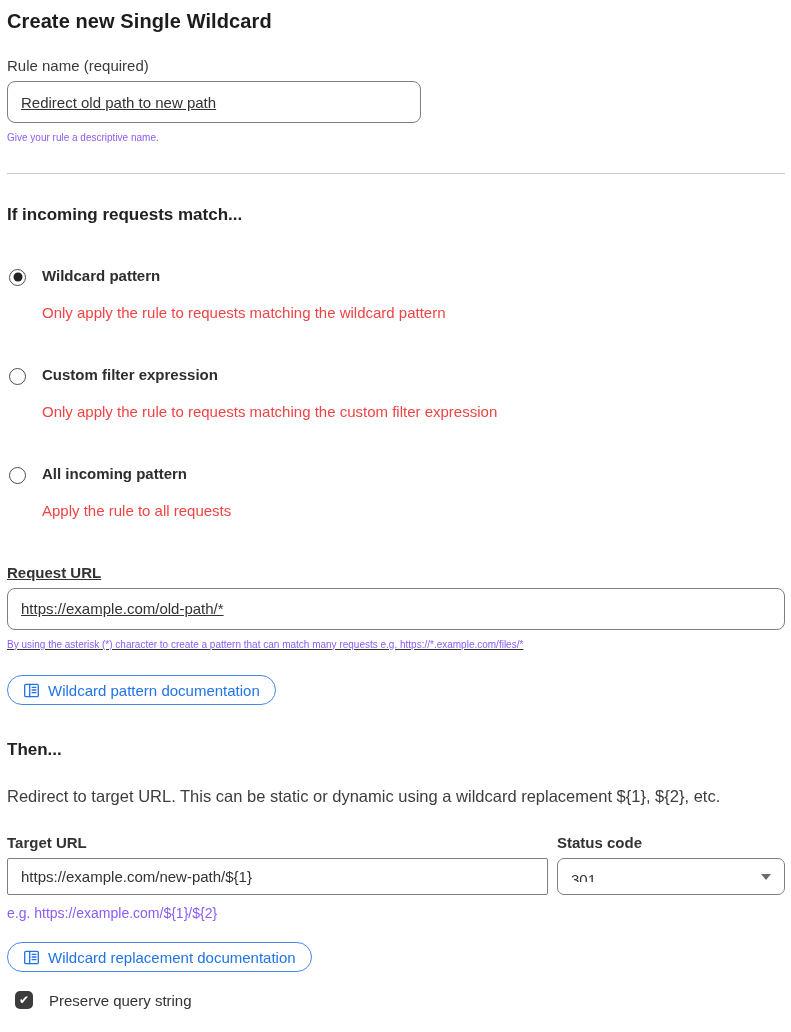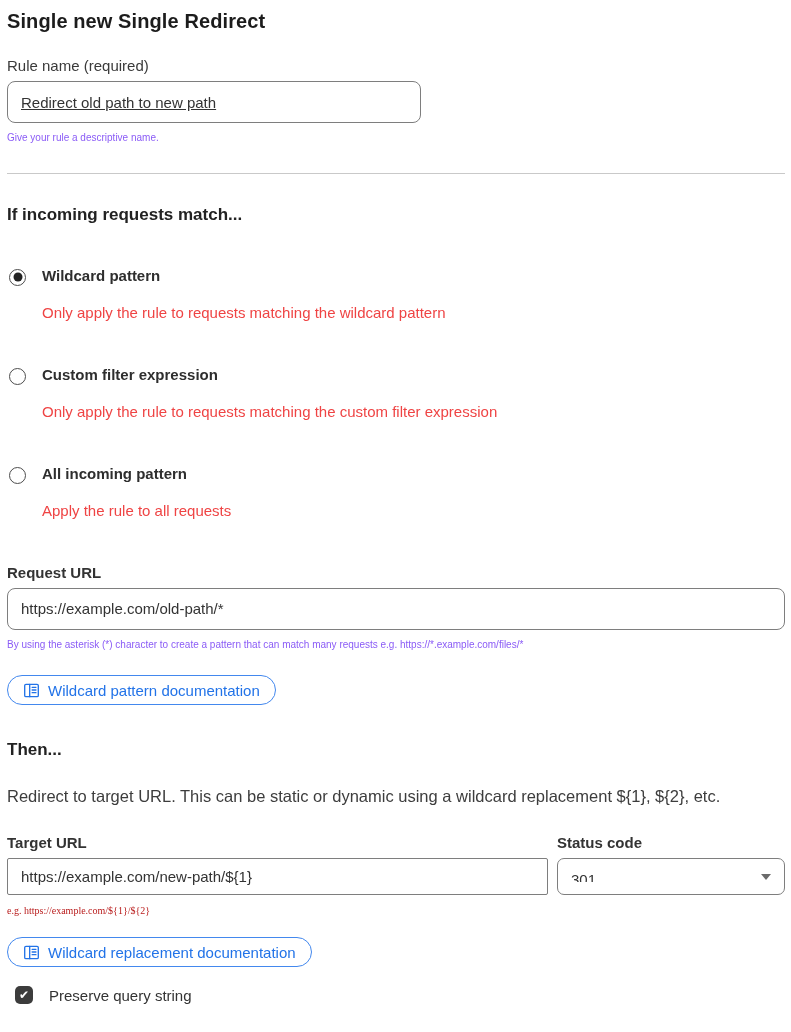--- a/index.html
+++ b/index.html
@@ -136,21 +136,21 @@
   }
   .select-caret {
     position: absolute;
     right: 14px; top: 16px;
     width: 0; height: 0;
     border-left: 5px solid transparent;
     border-right: 5px solid transparent;
     border-top: 6px solid #6b6b6b;
     pointer-events: none;
   }
-  .eg-text { margin-top: 10px; color: #b91c1c; font-size: 10px; font-family: Liberation Serif, serif; }
+  .eg-text { margin-top: 10px; color: #8b5cf6; font-size: 14px; }
   .checkbox-row {
     display: flex;
     align-items: center;
     margin-top: 19px;
     cursor: pointer;
   }
   .checkbox-row input[type="checkbox"] {
     appearance: none;
     -webkit-appearance: none;
     width: 18px; height: 18px;
@@ -171,21 +171,21 @@
     font-size: 12px;
     font-family: "DejaVu Sans", sans-serif;
   }
   .checkbox-label { margin-left: 16px; color: #333; }
 </style>
 </head>
 <body>
 
 
 
-<h1 class="page-title">Single new Single Redirect</h1>
+<h1 class="page-title">Create new Single Wildcard</h1>
 
 <div>
   <label class="field-label">Rule name (required)</label>
   <input class="text-input rule-name-input" type="text" value="Redirect old path to new path" style="">
   <div class="help-text">Give your rule a descriptive name.</div>
 </div>
 
 <hr class="divider">
 
 <h2 class="section-heading">If incoming requests match...</h2>
@@ -209,21 +209,21 @@
 
   <label class="radio-option">
     <input type="radio" name="match-type" style="">
     <span class="radio-texts">
       <span class="radio-label" style="display:block">All incoming pattern</span>
       <span class="radio-desc" style="display:block">Apply the rule to all requests</span>
     </span>
   </label>
 </div>
 
-<div class="url-block" style="margin-top:9px;">
+<div class="url-block" style="margin-top:9px;text-decoration:underline;">
   <label class="field-label semibold">Request URL</label>
   <input class="text-input" type="text" value="https://example.com/old-path/*" style="">
   <div class="help-text" style="max-width:660px;">By using the asterisk (*) character to create a pattern that can match many requests e.g. https://*.example.com/files/*</div>
 
   <button class="doc-button">
     <svg width="17" height="17" viewBox="0 0 16 16" fill="none" stroke="currentColor" stroke-width="1.25" stroke-linecap="round">
       <rect x="1.6" y="2.2" width="12.8" height="11.6" rx="1.2"></rect>
       <line x1="6.3" y1="2.2" x2="6.3" y2="13.8"></line>
       <line x1="8.6" y1="5" x2="12.2" y2="5"></line>
       <line x1="8.6" y1="7.5" x2="12.2" y2="7.5"></line>

